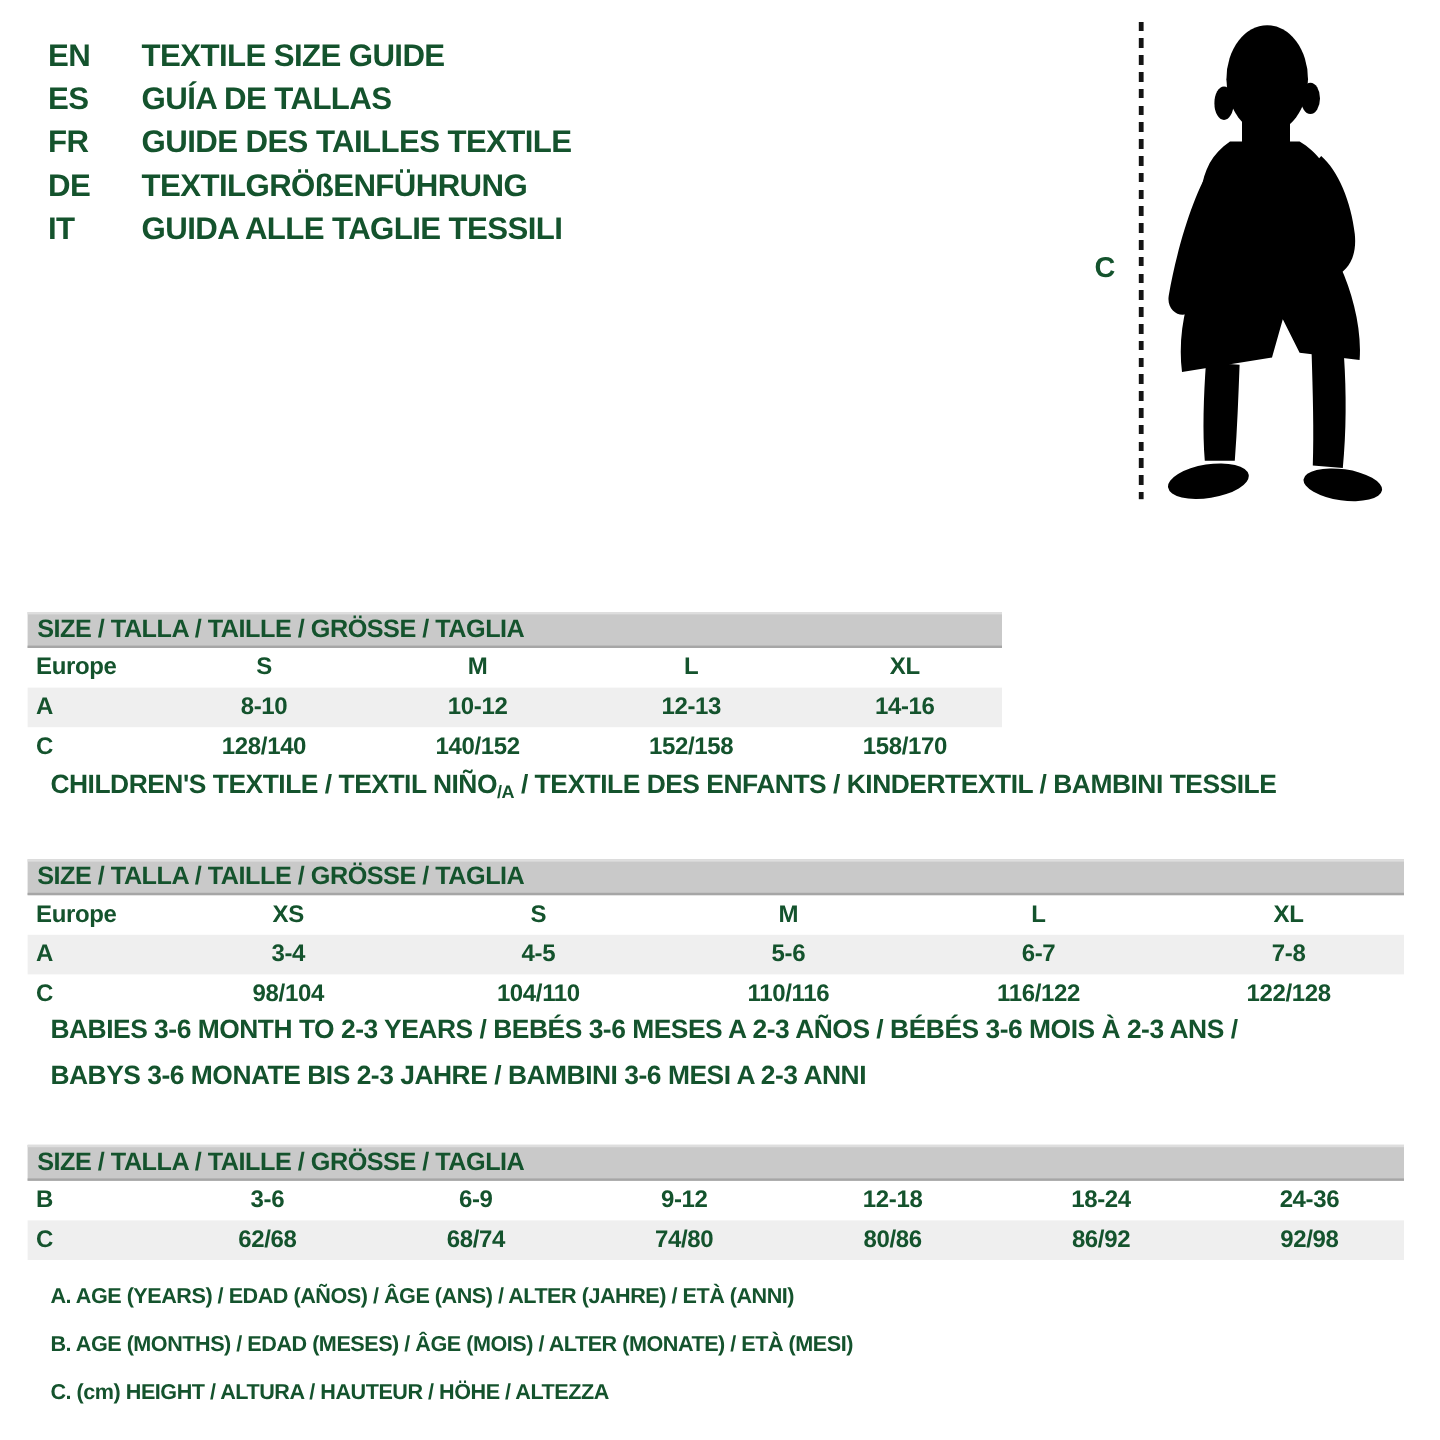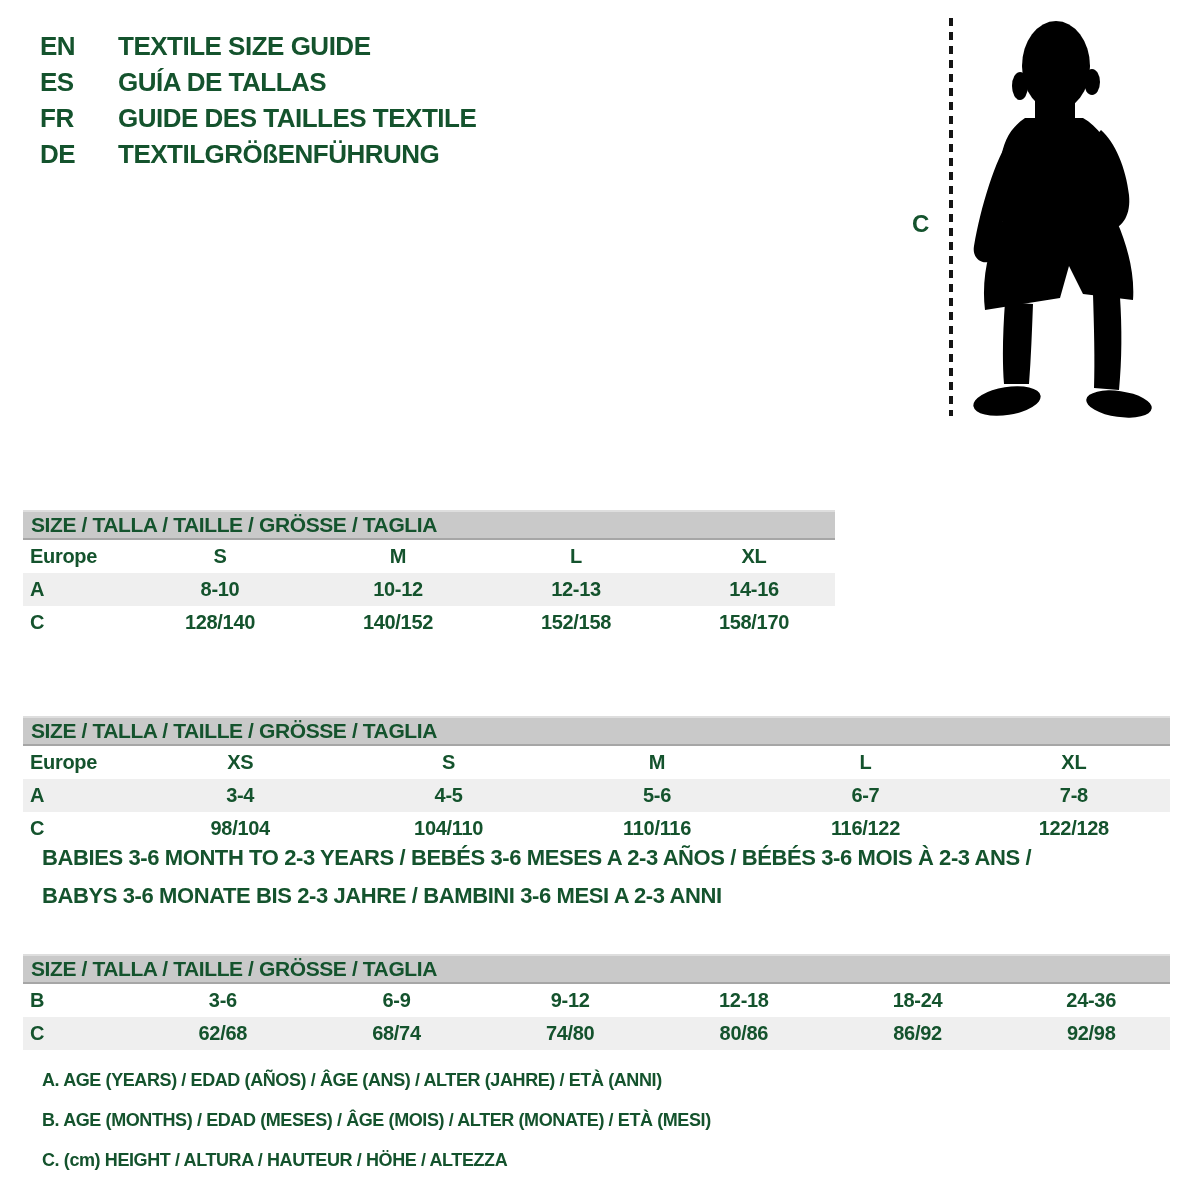--- a/index.html
+++ b/index.html
@@ -48,20 +48,24 @@
       <span>GUÍA DE TALLAS</span>
     </div>
     <div class="lang-row">
       <span class="lang-code">FR</span>
       <span>GUIDE DES TAILLES TEXTILE</span>
     </div>
     <div class="lang-row">
       <span class="lang-code">DE</span>
       <span>TEXTILGRÖßENFÜHRUNG</span>
     </div>
+    <div class="lang-row">
+      <span class="lang-code">IT</span>
+      <span>GUIDA ALLE TAGLIE TESSILI</span>
+    </div>
   </div>
 
   <div class="dash-line"></div>
   <div class="c-label">C</div>
   <svg class="figure-svg" viewBox="0 0 190 400" aria-hidden="true">
     <g fill="#000000">
       <ellipse cx="91" cy="46" rx="34" ry="45"></ellipse>
       <ellipse cx="55" cy="66" rx="8" ry="14"></ellipse>
       <ellipse cx="127" cy="62" rx="8" ry="13"></ellipse>
       <rect x="70" y="78" width="40" height="32"></rect>
@@ -94,20 +98,21 @@
     </div>
     <div class="tbl-row">
       <span class="row-label">C</span>
       <span class="cell">128/140</span>
       <span class="cell">140/152</span>
       <span class="cell">152/158</span>
       <span class="cell">158/170</span>
     </div>
   </div>
 
+  <div class="sec-title" style="top:641px;"><span>CHILDREN'S TEXTILE / TEXTIL NIÑO</span><span class="sub">/A</span><span> / TEXTILE DES ENFANTS / KINDERTEXTIL / BAMBINI TESSILE</span></div>
   <div class="tbl t5" style="top:688px;width:1147px;">
     <div class="tbl-head">SIZE / TALLA / TAILLE / GRÖSSE / TAGLIA</div>
     <div class="tbl-row">
       <span class="row-label">Europe</span>
       <span class="cell">XS</span>
       <span class="cell">S</span>
       <span class="cell">M</span>
       <span class="cell">L</span>
       <span class="cell">XL</span>
     </div>

